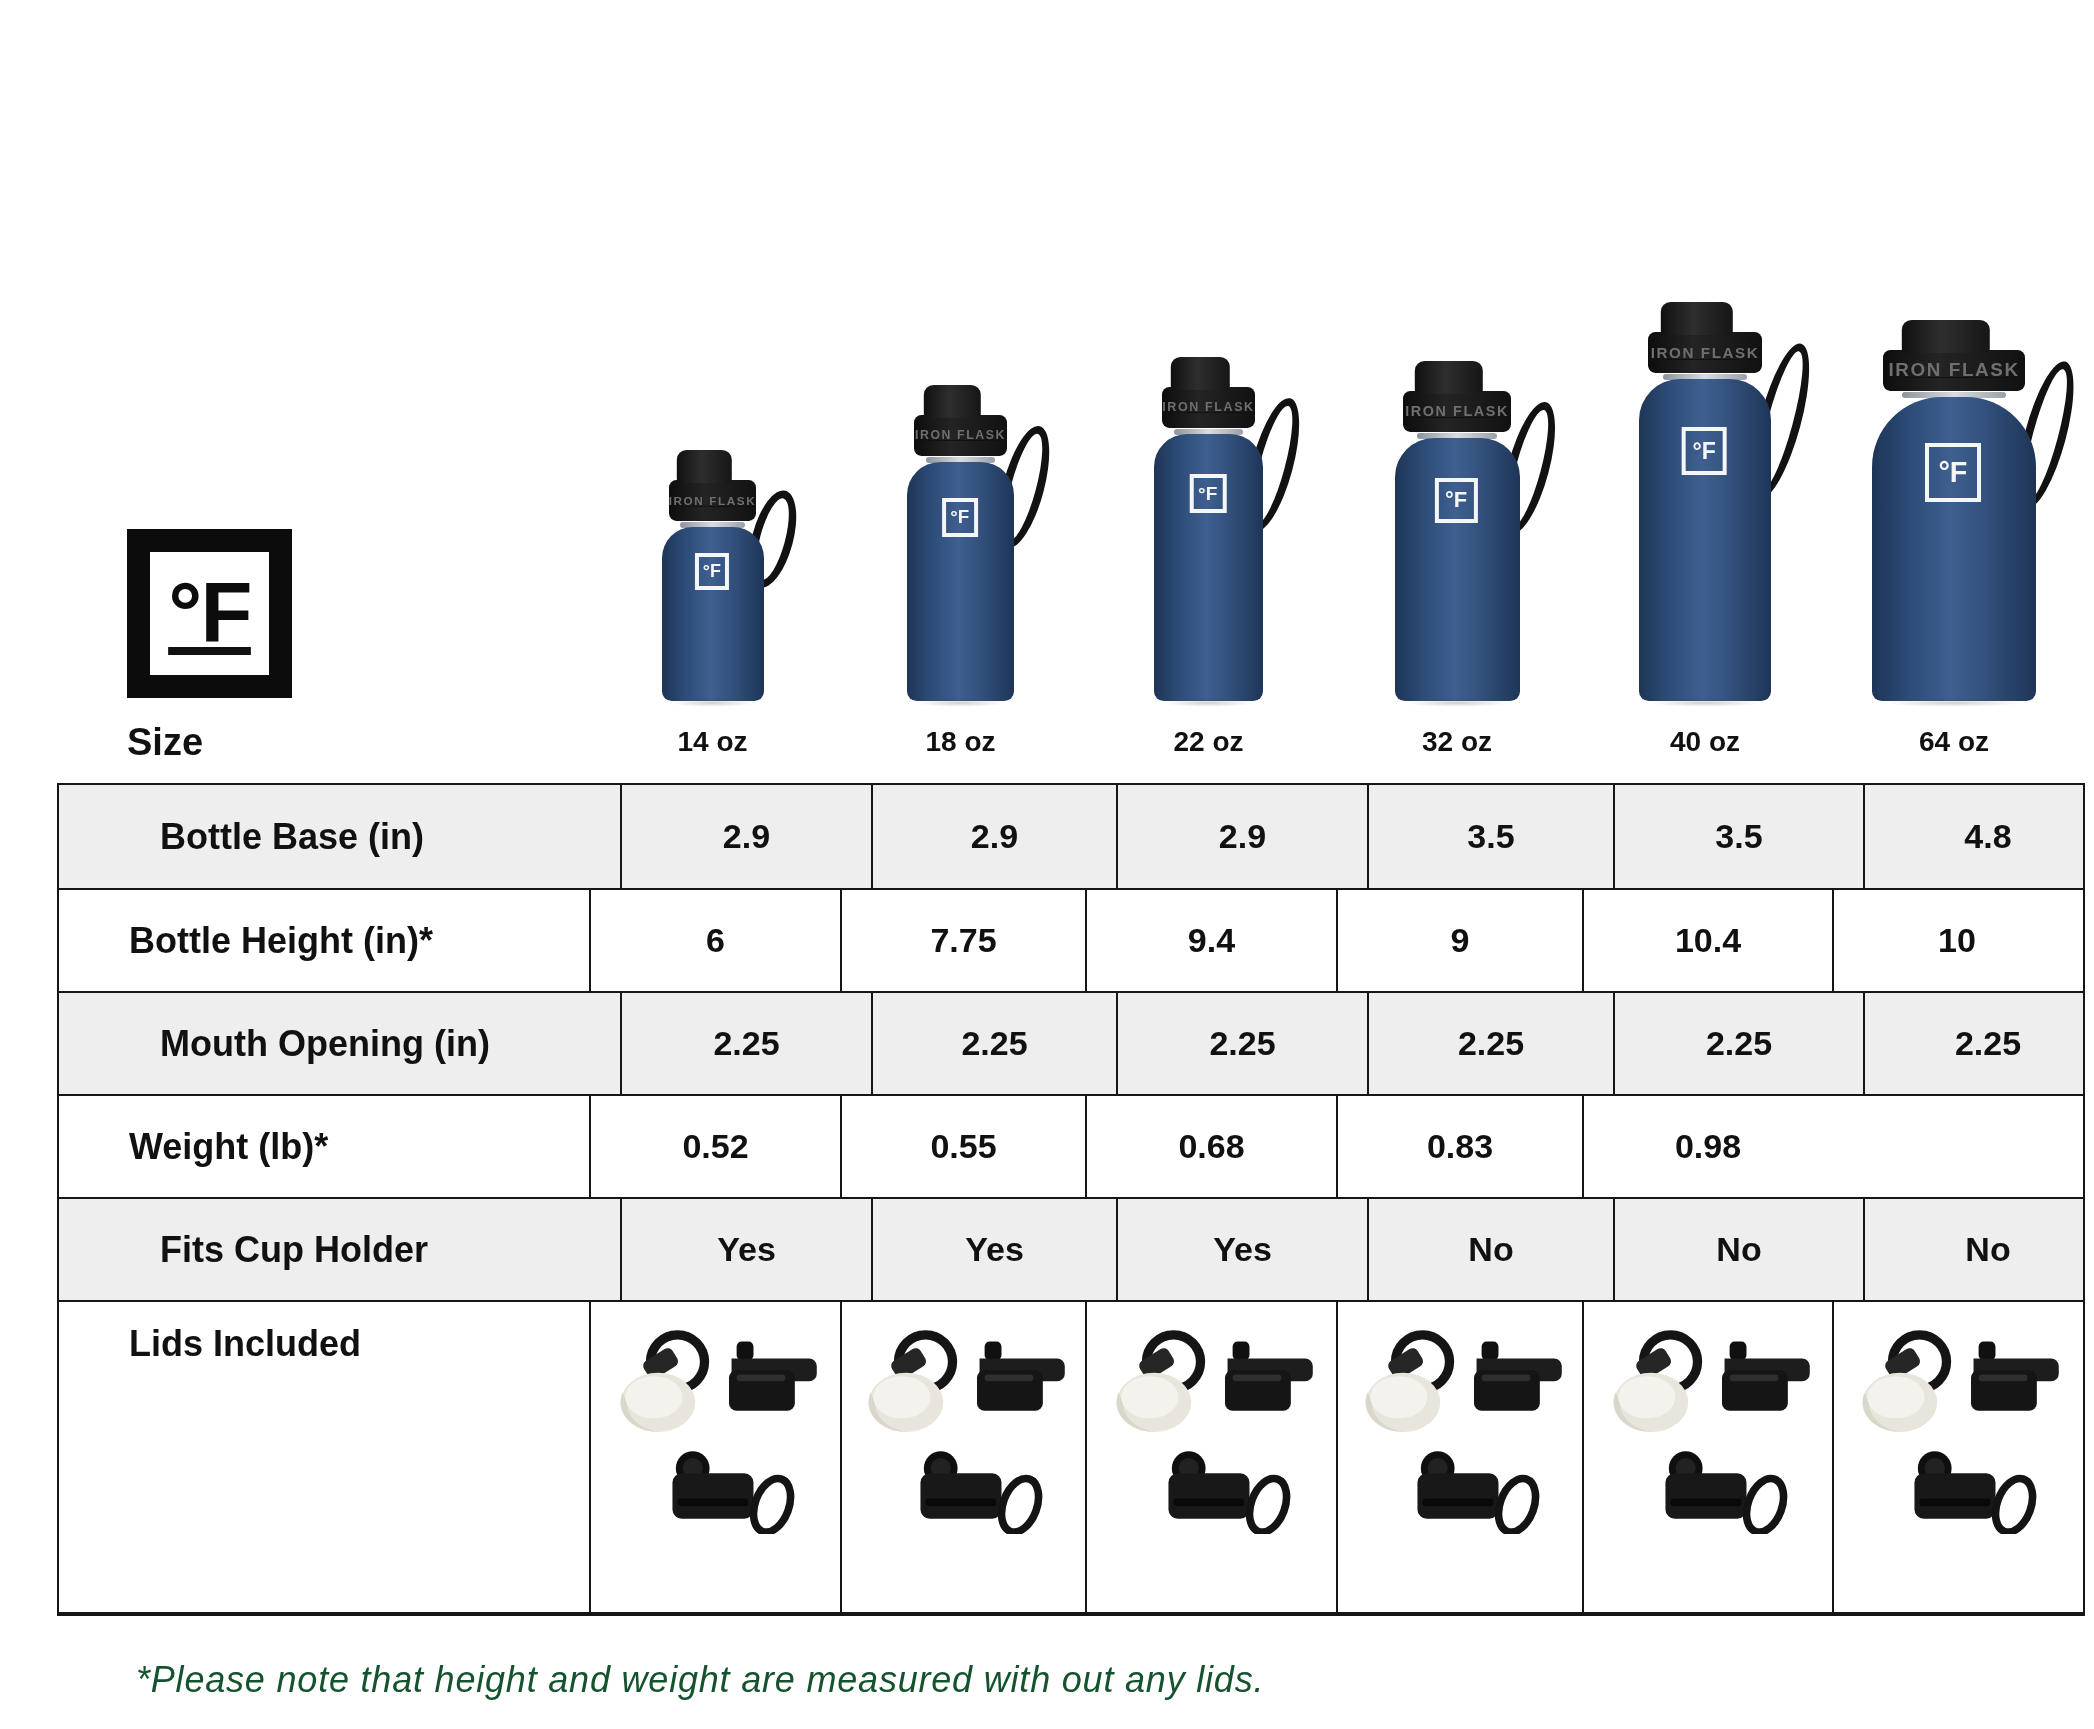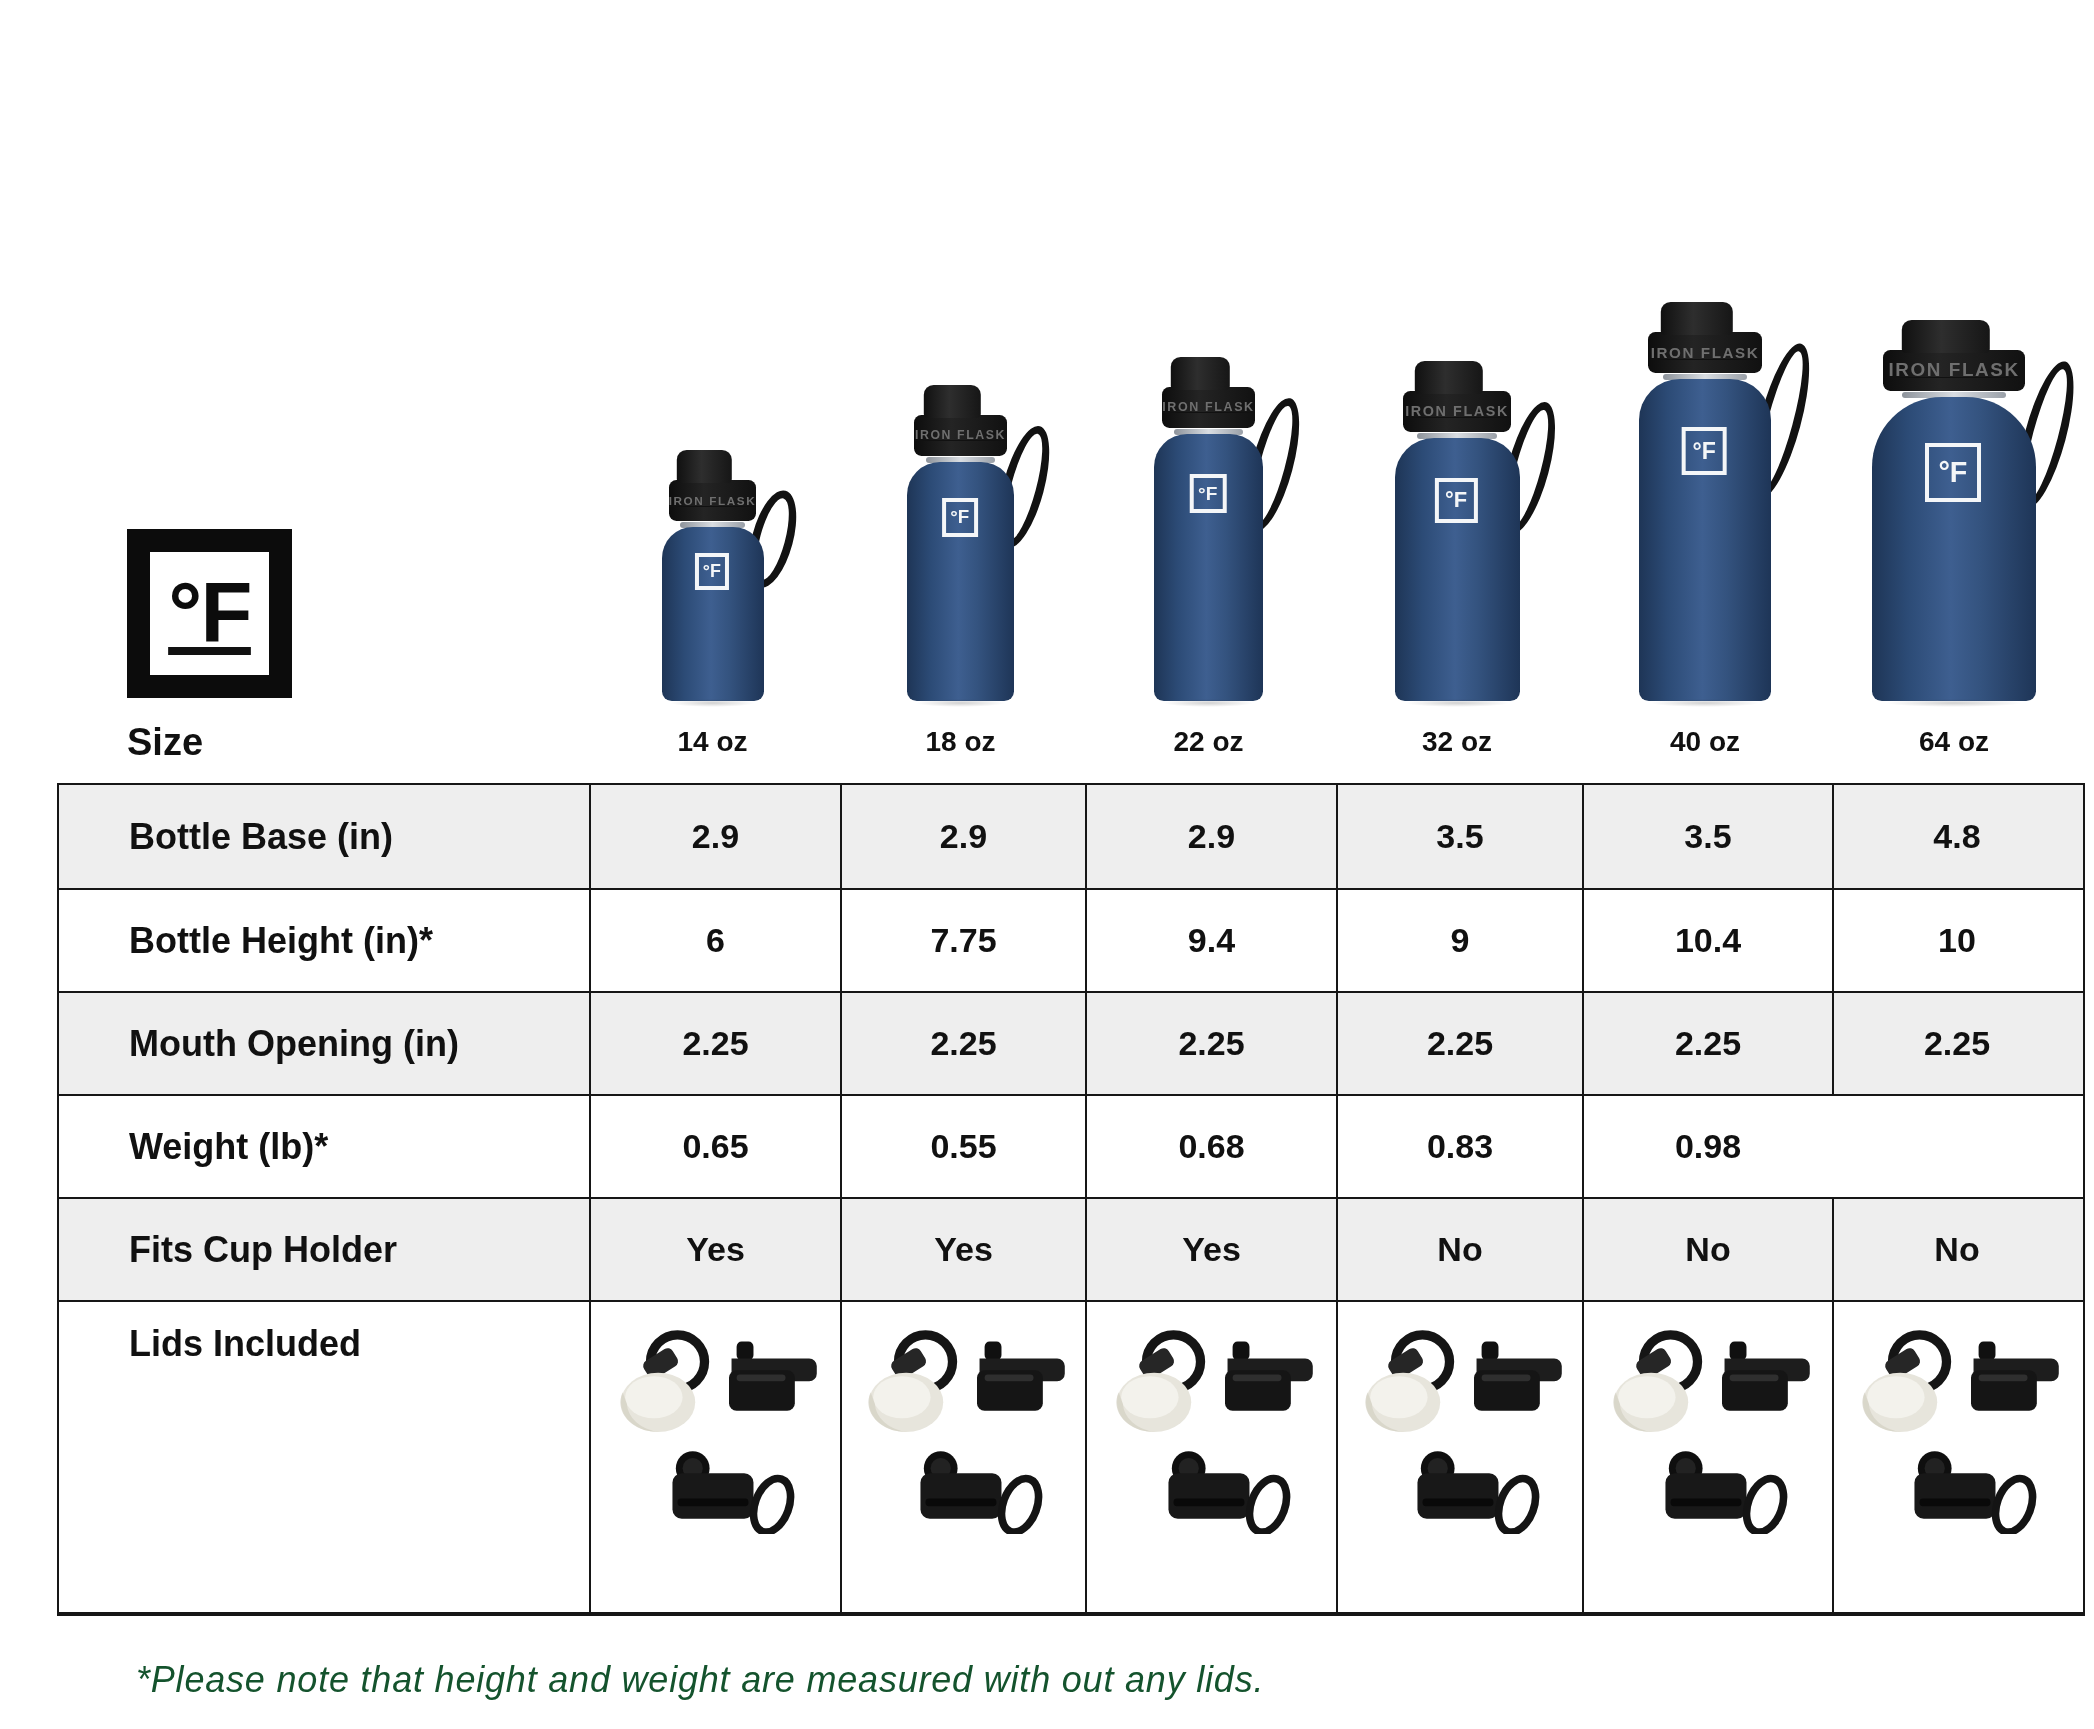--- a/index.html
+++ b/index.html
@@ -89,21 +89,21 @@
   .size-label { font-size: 28px; font-weight: bold; text-align: center; }
 
   
   .spec-table {
     margin-left: 57px; width: 2028px;
     border: 2.5px solid #161616; border-bottom-width: 4.9px;
   }
   .t-row { border-top: 2.5px solid #161616; }
   .t-row:first-child { border-top: none; }
   .t-row { display: grid; grid-template-columns: 530px 251px 245px 251px 246px 250px 248px; }
-  .t-row.gray { background: #eeeeee; }
+  .t-row.gray { background: #eeeeee; padding-left: 31px; }
   .t-row.h126 { height: 103px; }
   .t-row.lids { height: 312px; background: #ffffff; }
   .cell { border-left: 2.5px solid #161616; display: flex; align-items: center; justify-content: center; }
   .cell:first-child { border-left: none; }
   .lbl { justify-content: flex-start; padding-left: 70px; font-size: 36px; font-weight: bold; }
   .val { font-size: 34px; font-weight: bold; }
   .lids .lbl { align-items: flex-start; padding-top: 33px; }
   .lids .cell { align-items: flex-start; padding-top: 21px; }
   .lidset-svg { width: 211px; height: 211px; }
 
@@ -291,21 +291,21 @@
     <div class="cell val">2.25</div>
     <div class="cell val">2.25</div>
     <div class="cell val">2.25</div>
     <div class="cell val">2.25</div>
     <div class="cell val">2.25</div>
     <div class="cell val">2.25</div>
   </div>
 
   <div class="t-row h126">
     <div class="cell lbl">Weight (lb)*</div>
-    <div class="cell val">0.65</div>
+    <div class="cell val">0.52</div>
     <div class="cell val">0.55</div>
     <div class="cell val">0.68</div>
     <div class="cell val">0.83</div>
     <div class="cell val">0.98</div>
   </div>
 
   <div class="t-row h126 gray">
     <div class="cell lbl">Fits Cup Holder</div>
     <div class="cell val">Yes</div>
     <div class="cell val">Yes</div>

